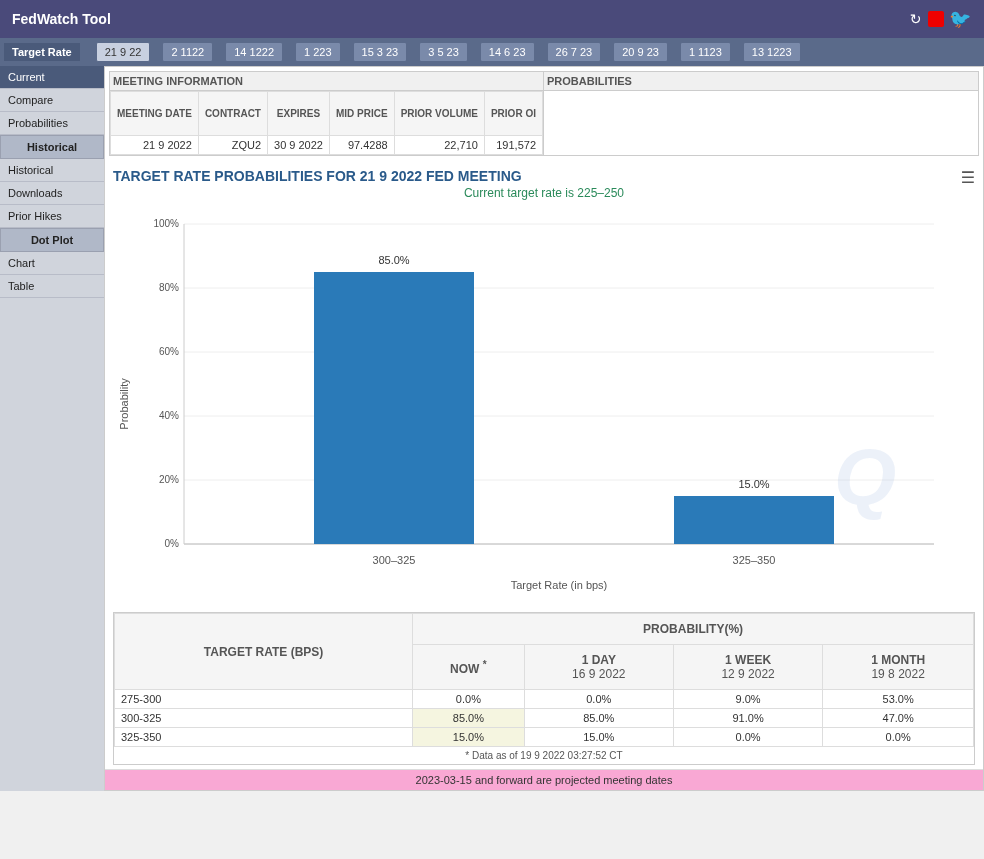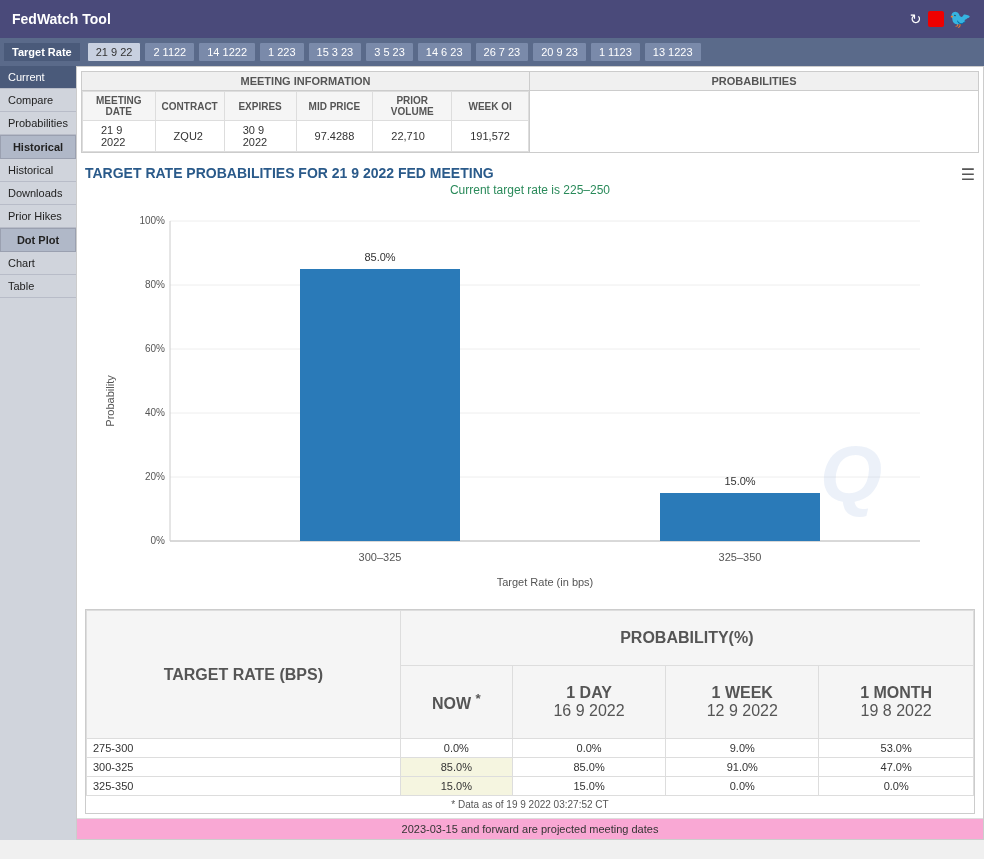--- a/index.html
+++ b/index.html
@@ -14,21 +14,21 @@
       color: white;
     }
     .top-bar-title { font-size: 14px; font-weight: bold; text-align: center; }
     .top-bar-icons { display: flex; gap: 6px; align-items: center; }
 
     .header-row {
       background: #5a6a8a;
       display: flex;
       align-items: center;
       padding: 4px 4px;
-      gap: 3px;
+      gap: 12px;
     }
     .tab-btn {
       background: #7a8aaa;
       color: white;
       border: 1px solid #5a6a8a;
       padding: 3px 8px;
       font-size: 11px;
       cursor: pointer;
       border-radius: 2px;
     }
@@ -44,21 +44,21 @@
       font-weight: bold;
       margin-right: 4px;
     }
 
     .main-layout {
       display: flex;
       background: #e8e8e8;
     }
 
     .sidebar {
-      width: 76px;
+      width: 104px;
       background: #d0d4dc;
       flex-shrink: 0;
     }
     .sidebar-section-btn {
       width: 100%;
       background: #b0b8c8;
       border: 1px solid #9aa0b0;
       padding: 5px 8px;
       font-size: 11px;
       font-weight: bold;
@@ -98,45 +98,45 @@
     .meeting-info-header {
       display: grid;
       grid-template-columns: 1fr 1fr;
       border: 1px solid #ccc;
     }
     .meeting-section {
       border-right: 1px solid #ccc;
     }
     .probabilities-section {}
     .section-title {
-      text-align: center;
+      text-align: left;
       font-size: 11px;
       font-weight: bold;
       color: #555;
       padding: 3px;
       background: #f0f0f0;
       border-bottom: 1px solid #ccc;
     }
     .info-table {
       width: 100%;
       border-collapse: collapse;
       font-size: 11px;
     }
     .info-table th {
       background: #f5f5f5;
+      padding: 16px 6px;
+      text-align: center;
+      border: 1px solid #ddd;
+      font-weight: bold;
+      color: #555;
+      font-size: 10px;
+    }
+    .info-table td {
       padding: 3px 6px;
-      text-align: center;
-      border: 1px solid #ddd;
-      font-weight: bold;
-      color: #555;
-      font-size: 10px;
-    }
-    .info-table td {
-      padding: 3px 18px;
-      text-align: left;
+      text-align: right;
       border: 1px solid #ddd;
       color: #333;
     }
 
     .chart-container {
       padding: 8px 8px 4px 8px;
       position: relative;
     }
     .chart-title {
       font-size: 14px;
@@ -163,26 +163,26 @@
       border: 1px solid #ccc;
       margin: 4px 8px 4px 8px;
     }
     .prob-table {
       width: 100%;
       border-collapse: collapse;
       font-size: 11px;
     }
     .prob-table th {
       background: #f5f5f5;
-      padding: 18px 6px;
+      padding: 8px 6px;
       text-align: center;
       border: 1px solid #ddd;
       font-weight: bold;
       color: #555;
-      font-size: 16px;
+      font-size: 12px;
     }
     .prob-table td {
       padding: 3px 6px;
       text-align: center;
       border: 1px solid #ddd;
       color: #333;
     }
     .prob-table td.target-col {
       text-align: left;
     }
@@ -262,21 +262,21 @@
         <div class="meeting-section">
           <div class="section-title">MEETING INFORMATION</div>
           <table class="info-table">
             <thead>
               <tr>
                 <th>MEETING DATE</th>
                 <th>CONTRACT</th>
                 <th>EXPIRES</th>
                 <th>MID PRICE</th>
                 <th>PRIOR VOLUME</th>
-                <th>WEEK OI</th>
+                <th>PRIOR OI</th>
               </tr>
             </thead>
             <tbody>
               <tr>
                 <td>21 9 2022</td>
                 <td>ZQU2</td>
                 <td>30 9 2022</td>
                 <td>97.4288</td>
                 <td>22,710</td>
                 <td>191,572</td>

